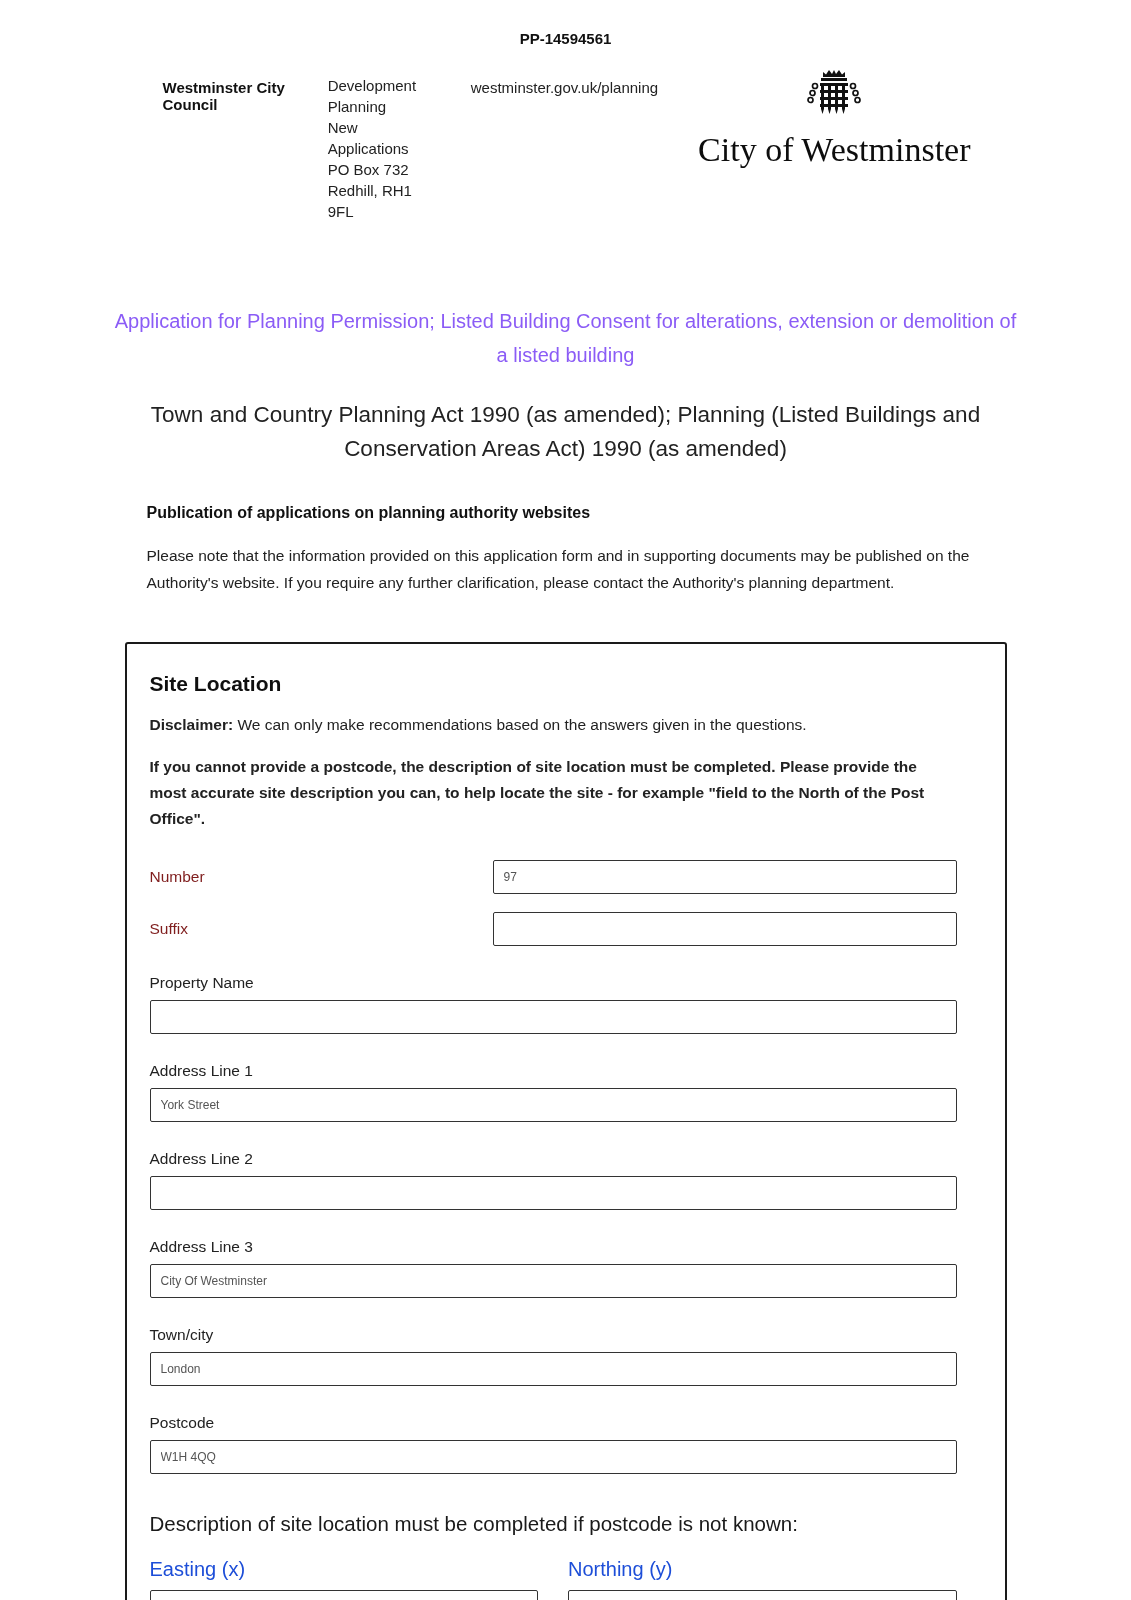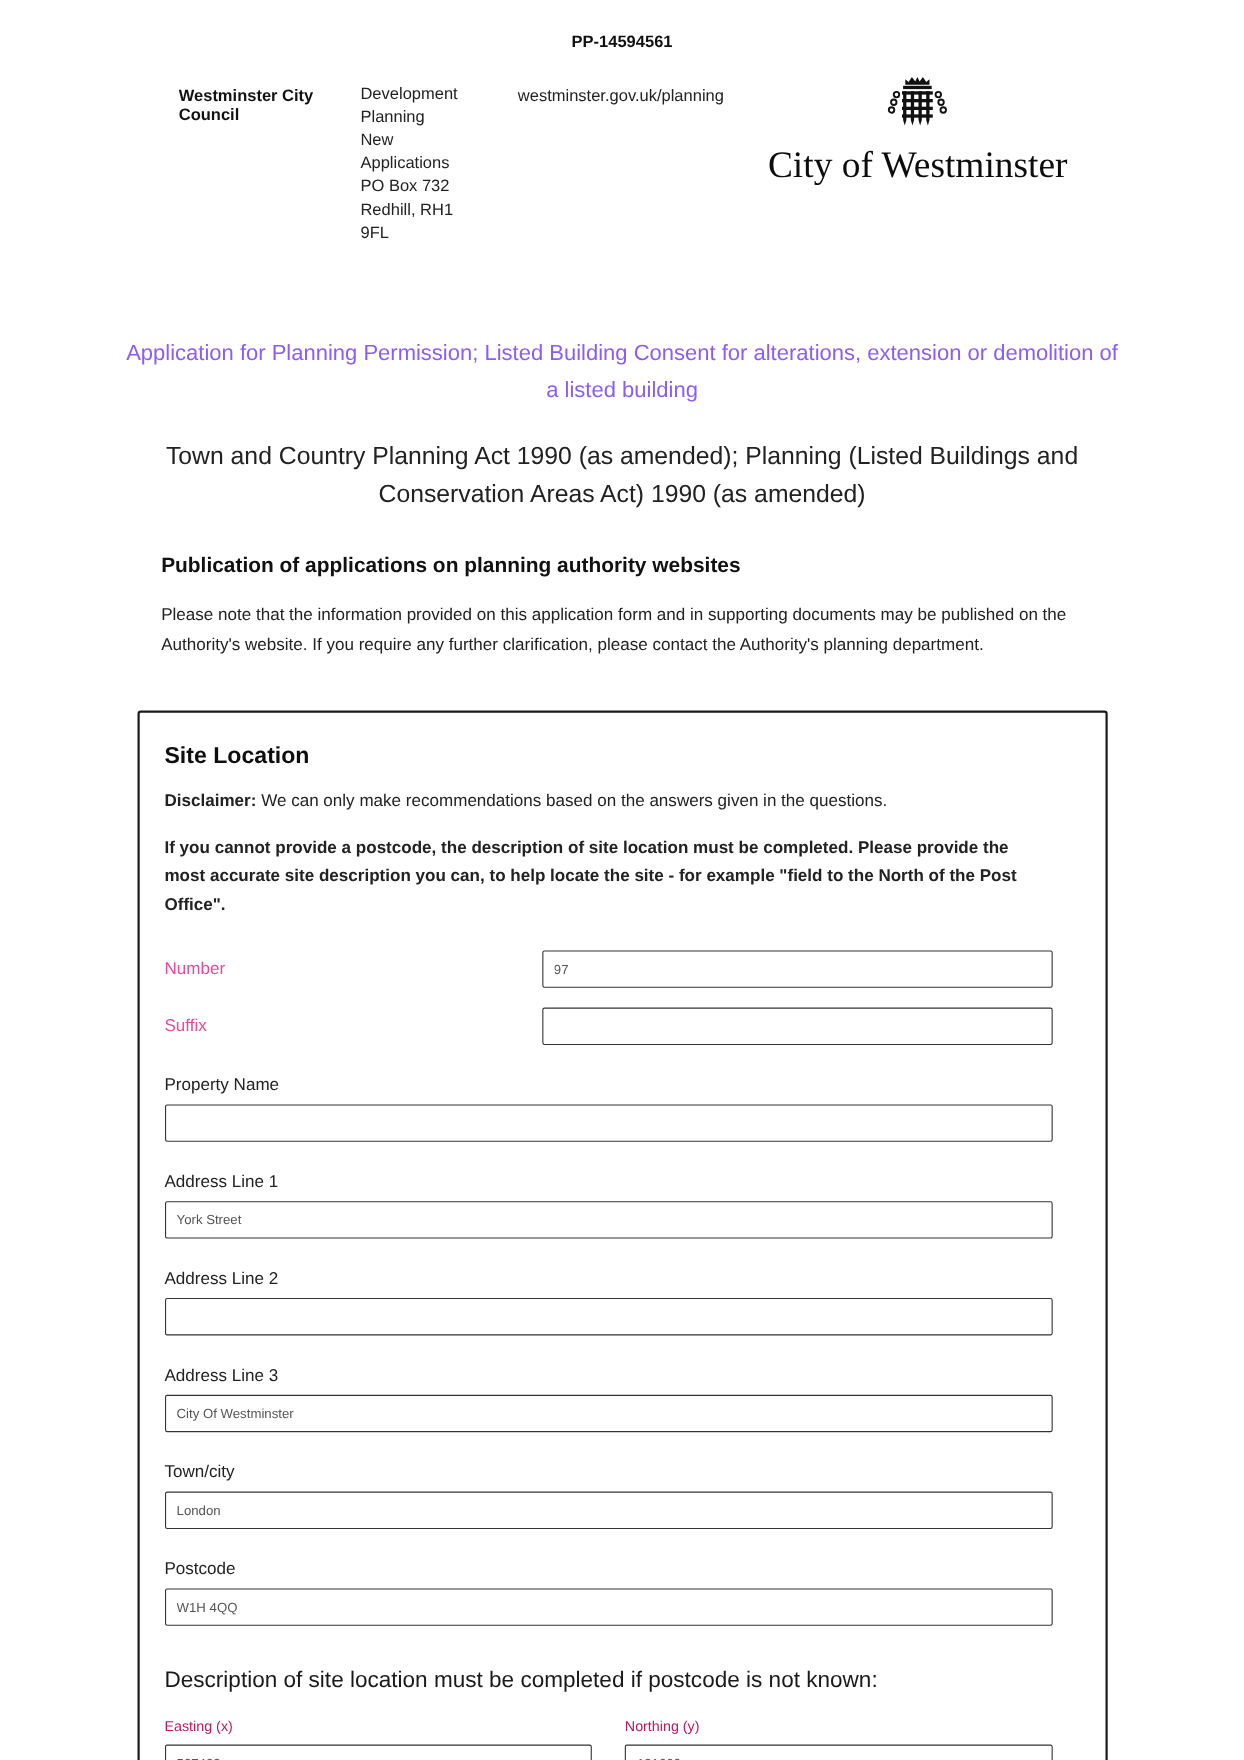--- a/index.html
+++ b/index.html
@@ -74,21 +74,21 @@
     font-size: 22.5px;
     font-weight: 400;
     text-align: center;
     max-width: 1045px;
     margin: 26px auto 0;
     line-height: 34px;
     color: #222;
   }
   .pub-heading {
     margin: 38px 36px 0;
-    font-size: 19px;
+    font-size: 16px;
     font-weight: bold;
     color: #111;
   }
   .pub-body {
     margin: 20px 40px 0 36px;
     font-size: 15.5px;
     line-height: 27px;
     color: #222;
   }
   .section {
@@ -129,21 +129,21 @@
   .inline-field {
     display: flex;
     align-items: center;
     margin-top: 18px;
   }
   .inline-field.first { margin-top: 28px; }
   .inline-field label {
     width: 343px;
     flex: 0 0 343px;
     font-size: 15.5px;
-    color: #ec4899;
+    color: #7f1d1d;
   }
   .inline-field input { flex: 1; width: auto; }
   .stacked-field { margin-top: 28px; }
   .stacked-field label {
     display: block;
     font-size: 15.5px;
     margin-bottom: 8px;
     color: #222;
   }
   .desc-heading {
@@ -153,23 +153,23 @@
     color: #1a1a1a;
   }
   .coords {
     display: flex;
     gap: 30px;
     margin-top: 22px;
   }
   .coord { flex: 1; }
   .coord label {
     display: block;
-    font-size: 13px;
+    font-size: 20px;
     margin-bottom: 9px;
-    color: #be185d;
+    color: #1d4ed8;
   }
   .bottom-rule {
     border: none;
     border-top: 2px solid #2a2a2a;
     margin: 8px 0 0;
   }
 </style>
 </head>
 <body>
 

